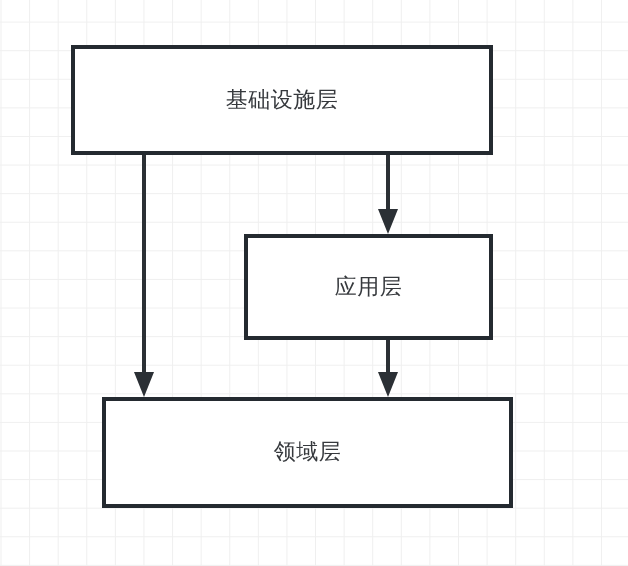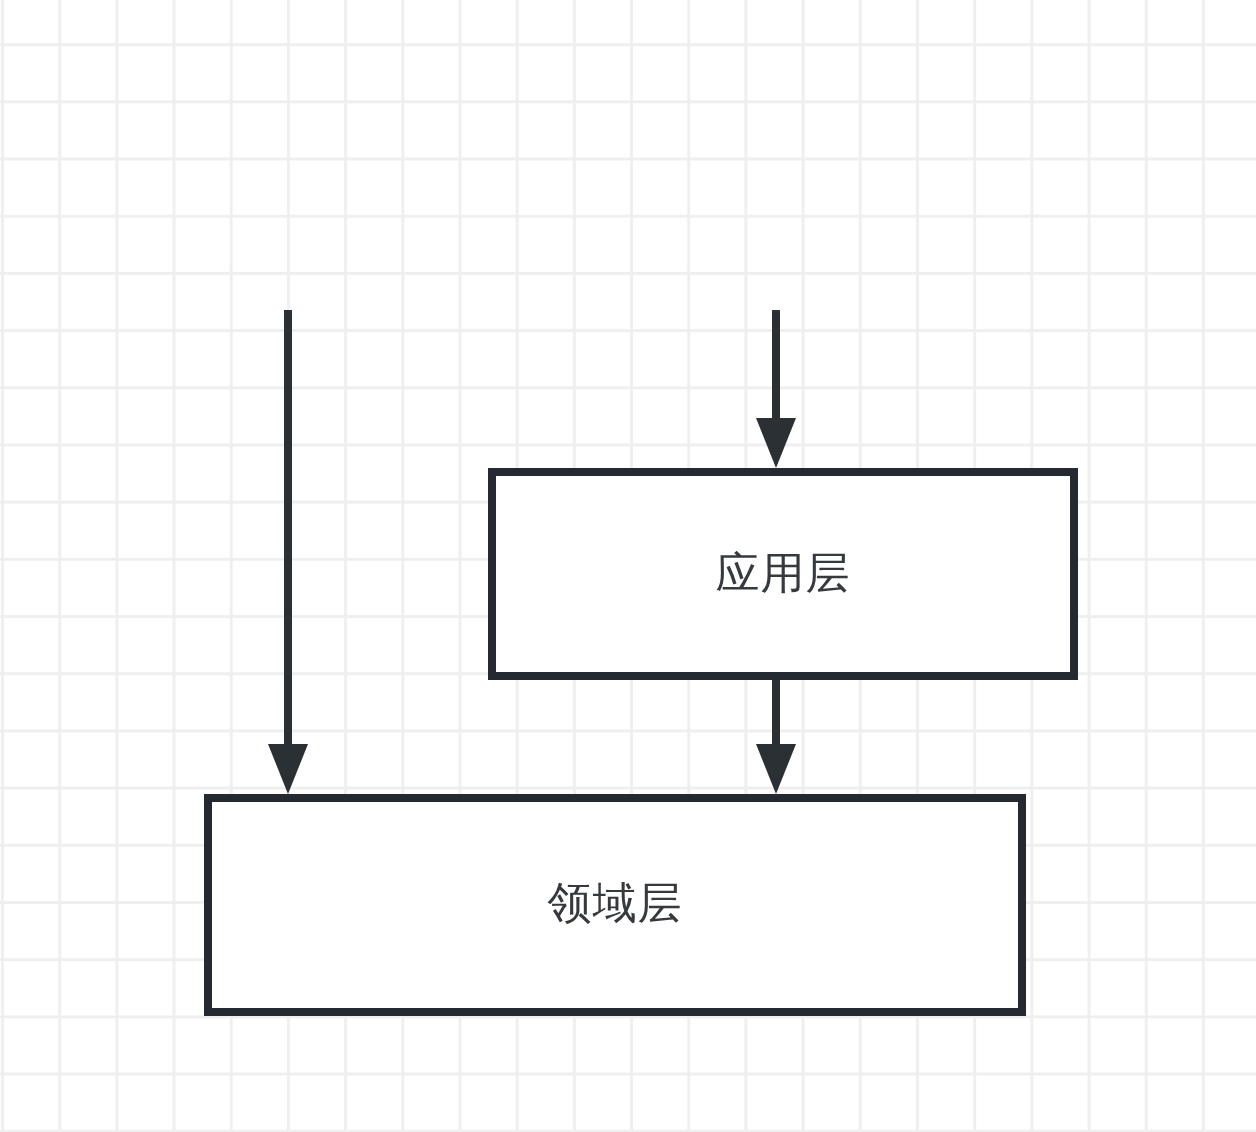--- a/index.html
+++ b/index.html
@@ -69,22 +69,25 @@
     <g>
       <line class="edge-line" x1="388" y1="155" x2="388" y2="215"></line>
       <polygon class="edge-head" points="388,234 378,209 398,209"></polygon>
     </g>
     <g>
       <line class="edge-line" x1="388" y1="340" x2="388" y2="378"></line>
       <polygon class="edge-head" points="388,397 378,372 398,372"></polygon>
     </g>
   </svg>
 
+  <div class="node" style="left:71px; top:45px; width:422px; height:110px;">
+    <span class="node-label">基础设施层</span>
+  </div>
 
-  <div class="node" style="left:244px; top:234px; width:295px; height:106px;">
+  <div class="node" style="left:244px; top:234px; width:249px; height:106px;">
     <span class="node-label">应用层</span>
   </div>
 
   <div class="node" style="left:82px; top:397px; width:411px; height:111px;margin-left:20px;">
     <span class="node-label">领域层</span>
   </div>
 
 </div>
 
 </body></html>

